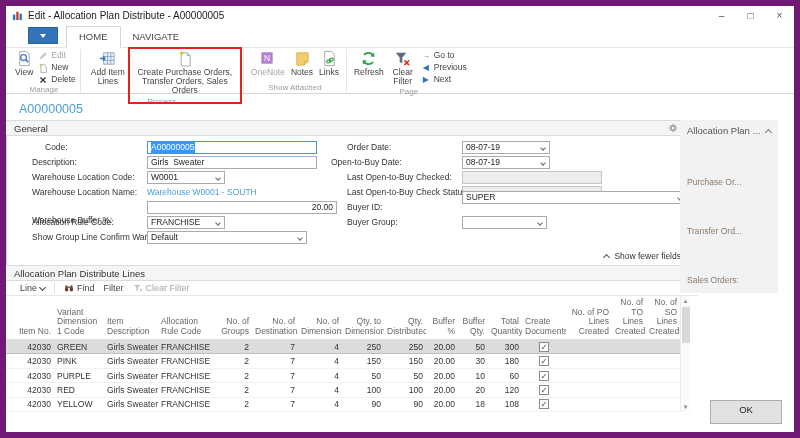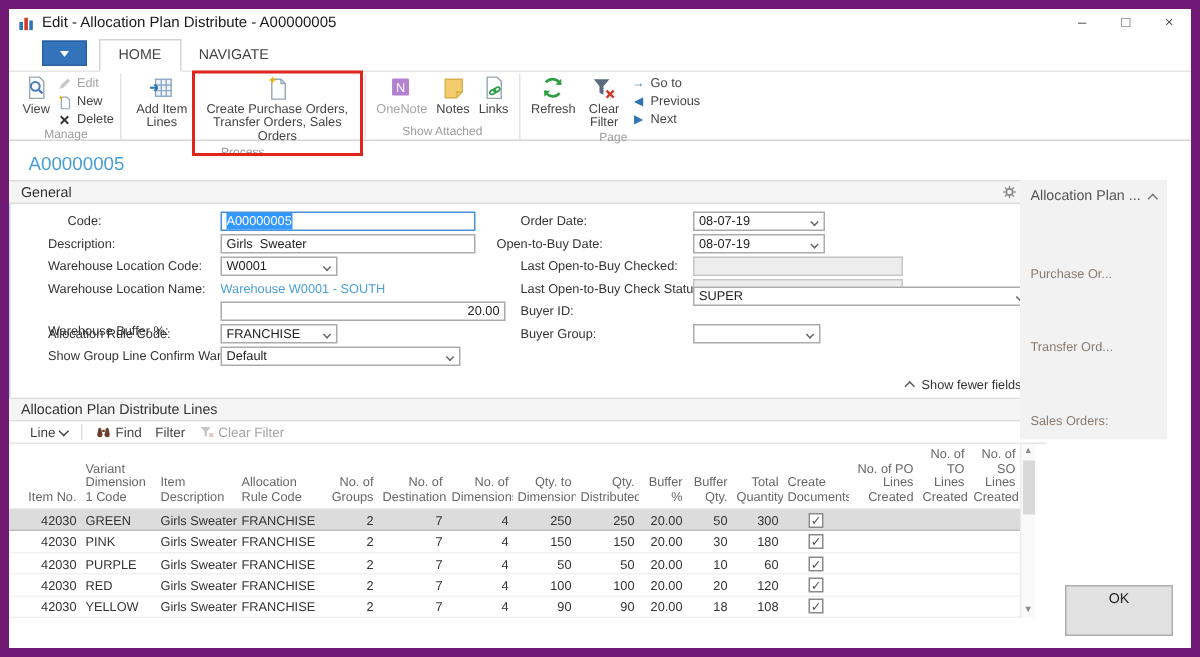--- a/index.html
+++ b/index.html
@@ -80,21 +80,21 @@
   .sthumb { width:8px; height:36px; background:#d8d8d8; margin-top:1px; }
   .vscroll .spacer { flex:1; }
 
   
   .factbox { position:absolute; left:674px; top:114px; width:98px; background:#f2f2f2; padding:3px 0 6px; }
   .fb-title { font-size:9.5px; color:#555; padding:2px 7px 4px; display:flex; align-items:center; }
   .fb-title .chev { margin-left:auto; border-color:#777; }
   .fb-item { font-size:8.5px; color:#8a7a6e; padding:1px 7px 2px;margin-top:36px; }
 
   
-  .ok-btn { position:absolute; right:12px; bottom:8px; width:72px; height:34px; background:#e1e1e1; border:1px solid #adadad; font-size:9.5px; color:#222; text-align:center; line-height:18px; }
+  .ok-btn { position:absolute; right:12px; bottom:8px; width:72px; height:24px; background:#e1e1e1; border:1px solid #adadad; font-size:9.5px; color:#222; text-align:center; line-height:18px; }
 </style>
 </head>
 <body>
 
 <div class="window">
 
   <div class="titlebar">
     <span class="title-icon">
       <svg viewBox="0 0 12 12">
           <rect x="1" y="5" width="2.6" height="6" fill="#2e75b6"></rect>

